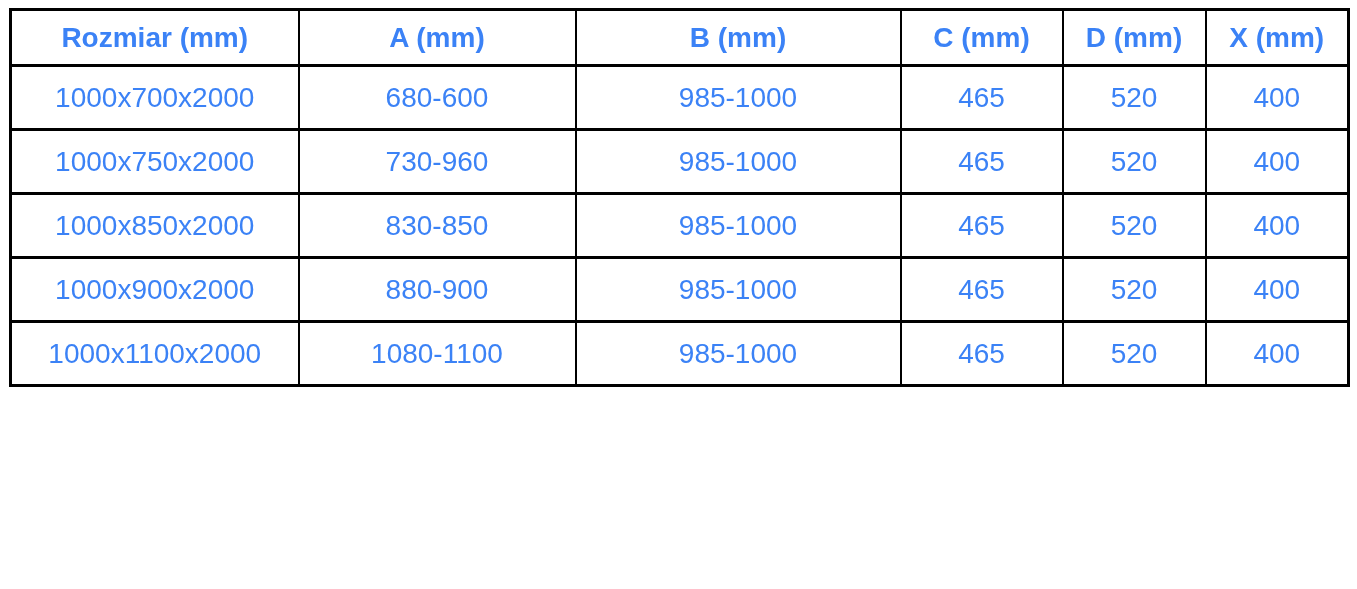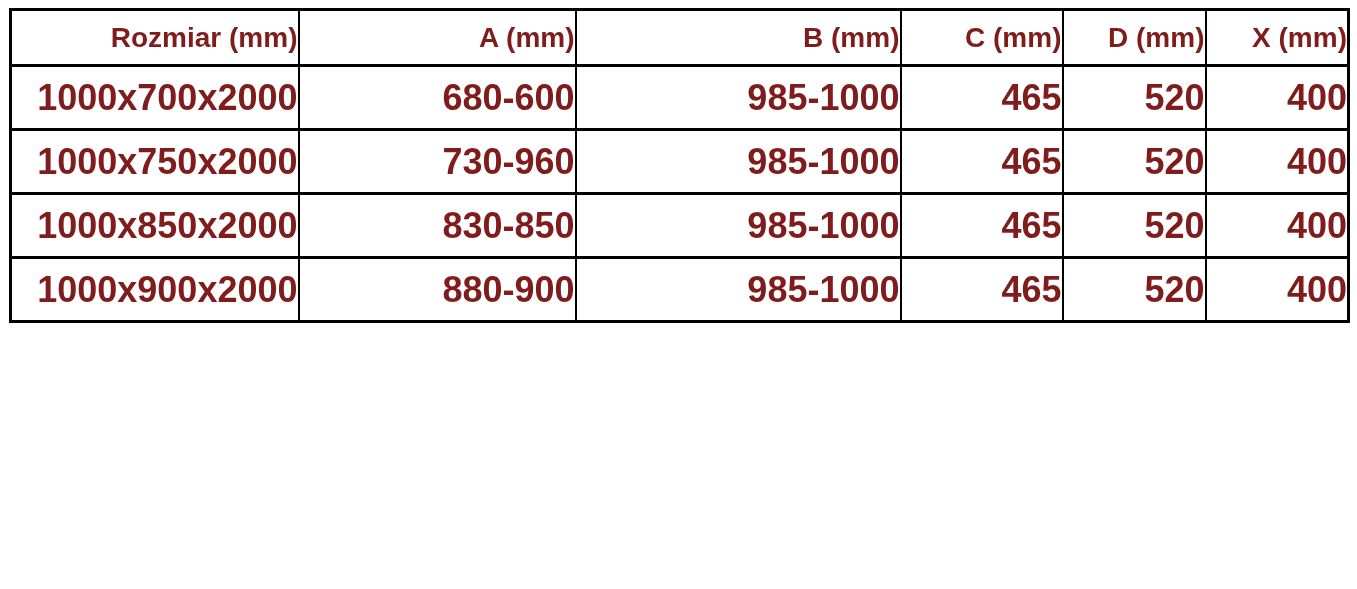--- a/index.html
+++ b/index.html
@@ -18,34 +18,34 @@
     table-layout: fixed;
     border-collapse: collapse;
     background: #ffffff;
     border: 3px solid #000000;
   }
   .spec-table th,
   .spec-table td {
     border: 2px solid #000000;
     border-top-width: 3px;
     border-bottom-width: 3px;
-    text-align: right;
+    text-align: center;
     vertical-align: middle;
-    color: #7f1d1d;
+    color: #3b82f6;
     padding: 0;
   }
   .spec-table thead th {
     height: 56px;
     font-size: 28px;
     font-weight: bold;
   }
   .spec-table tbody td {
     height: 64px;
-    font-size: 36px;
-    font-weight: bold;
+    font-size: 28px;
+    font-weight: normal;
   }
   col.c-rozmiar { width: 288px; }
   col.c-a { width: 277px; }
   col.c-b { width: 325px; }
   col.c-c { width: 162px; }
   col.c-d { width: 143px; }
   col.c-x { width: 143px; }
 </style>
 </head>
 <body>
@@ -96,15 +96,23 @@
           <td>400</td>
         </tr>
         <tr>
           <td>1000x900x2000</td>
           <td>880-900</td>
           <td>985-1000</td>
           <td>465</td>
           <td>520</td>
           <td>400</td>
         </tr>
+        <tr>
+          <td>1000x1100x2000</td>
+          <td>1080-1100</td>
+          <td>985-1000</td>
+          <td>465</td>
+          <td>520</td>
+          <td>400</td>
+        </tr>
       </tbody>
   </table>
 </div>
 
 </body></html>

